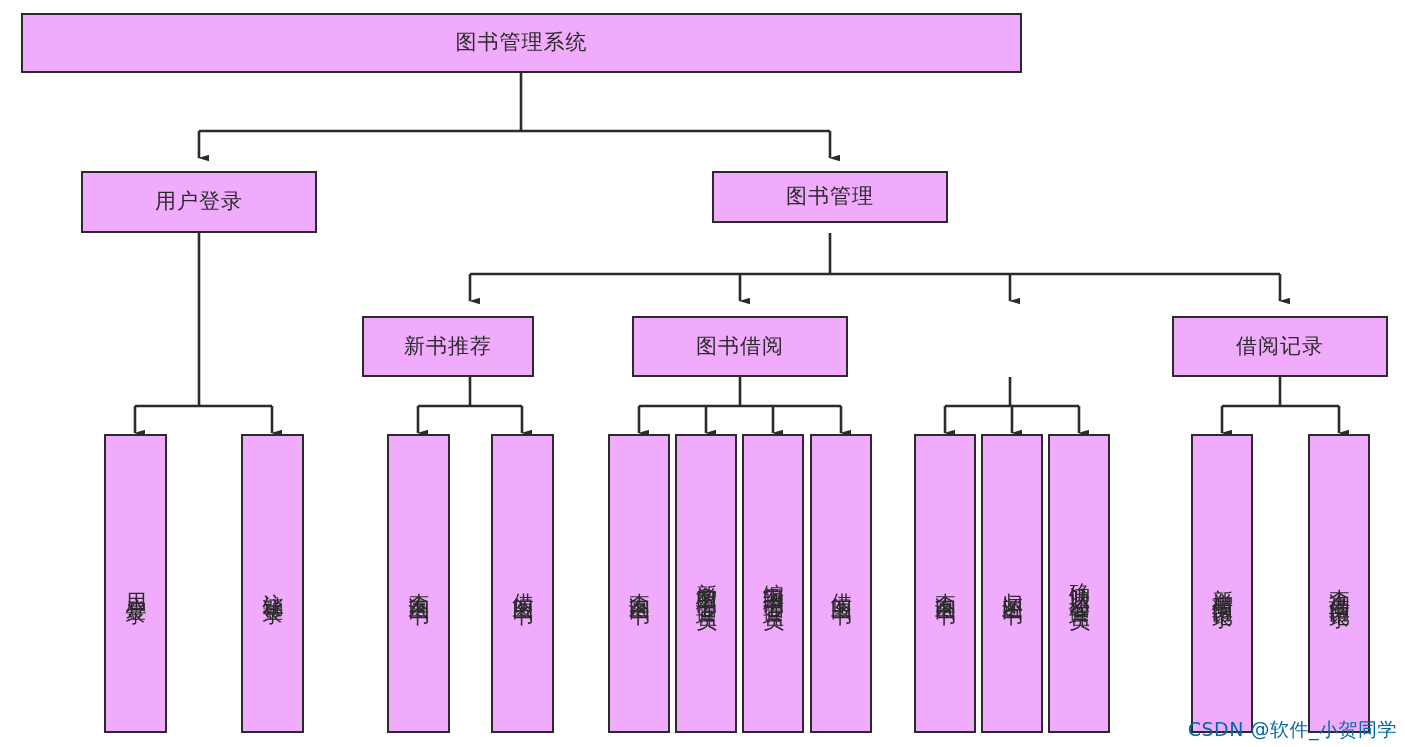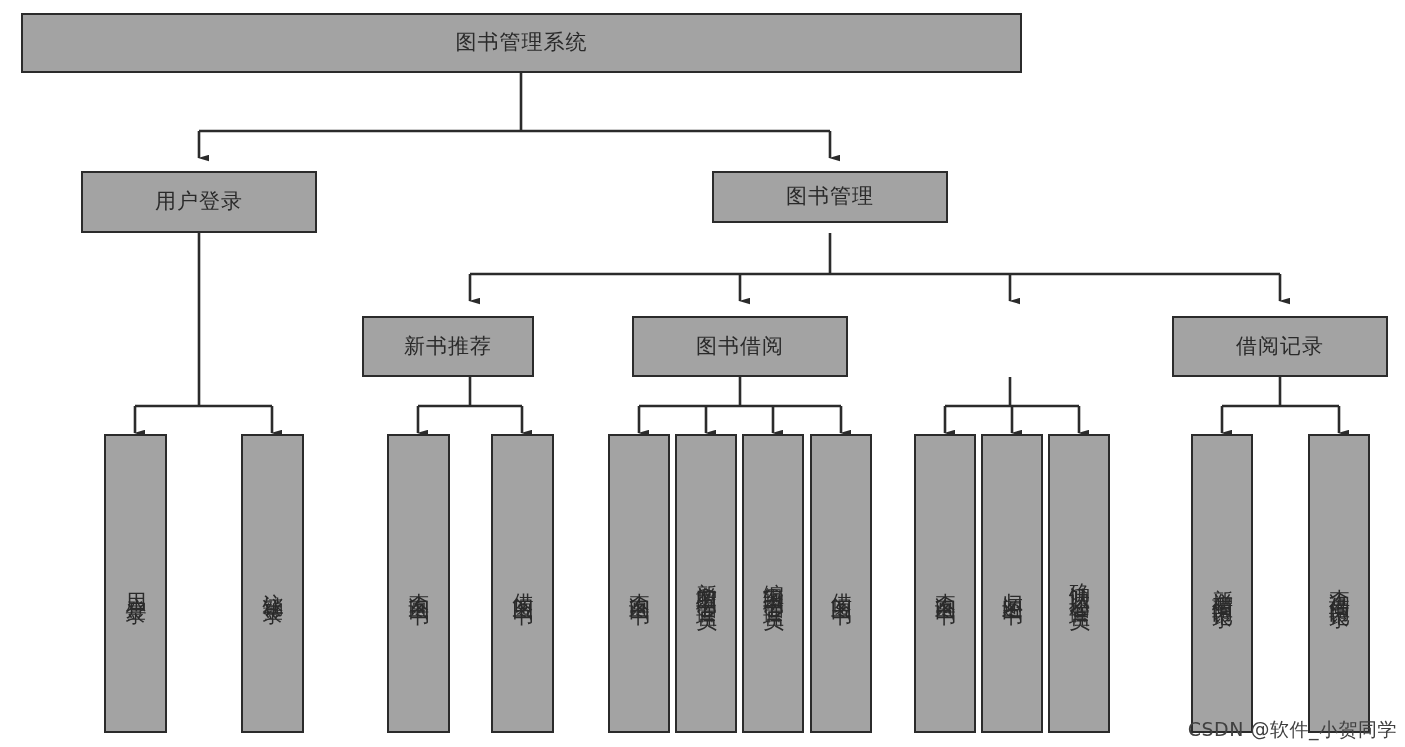--- a/index.html
+++ b/index.html
@@ -16,21 +16,21 @@
   }
   svg#wires{
     position:absolute;
     left:0;top:0;
     width:1405px;height:747px;
     pointer-events:none;
   }
   .node{
     position:absolute;
     box-sizing:border-box;
-    background:#a3a3a3;
+    background:#f0abfc;
     border:2px solid #2b2b2b;
     display:flex;
     align-items:center;
     justify-content:center;
     text-align:center;
     color:#2a2a2a;
   }
   .node.h{
     font-size:21px;
     line-height:1.2;
@@ -46,21 +46,21 @@
     line-height:1.0;
     letter-spacing:4px;
     white-space:nowrap;
     display:block;
   }
   .watermark{
     position:absolute;
     right:8px;
     bottom:4px;
     font-size:19px;
-    color:#404040;
+    color:#0369a1;
     letter-spacing:0.5px;
     white-space:nowrap;
     font-family:"DejaVu Sans","Liberation Sans",sans-serif;
   }
 </style>
 </head>
 <body>
 
 <div id="canvas">
 

